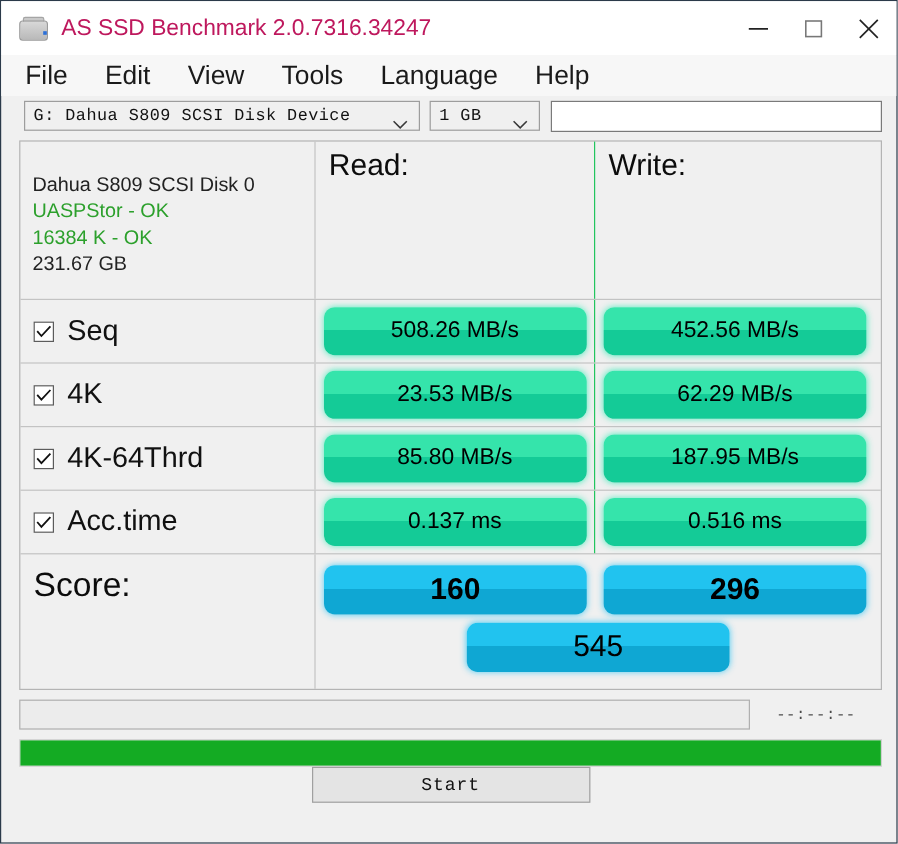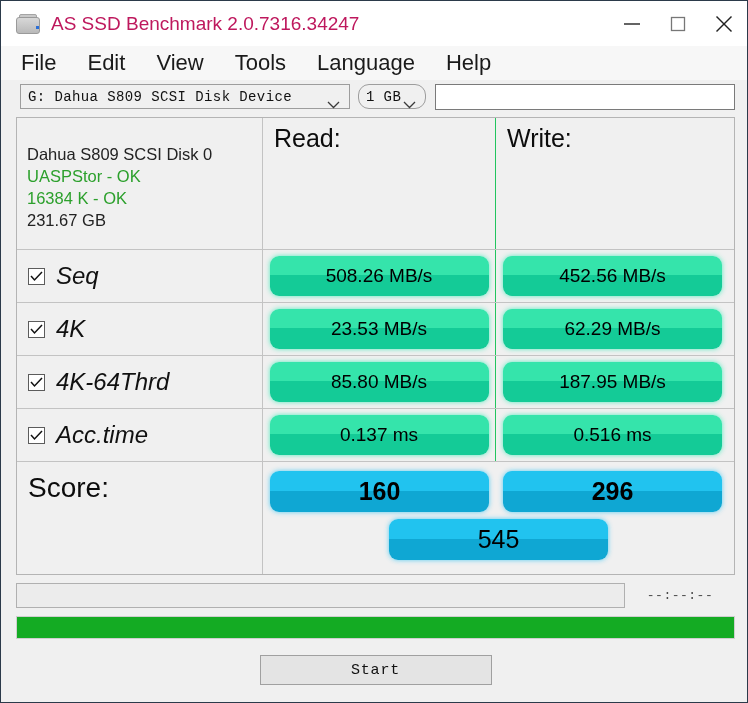--- a/index.html
+++ b/index.html
@@ -123,21 +123,21 @@
     white-space: nowrap;
     letter-spacing: 0.4px;
   }
   .combo .arrow {
     position: absolute;
     right: 9px;
     top: 50%;
     margin-top: -2px;
   }
   .combo-drive { width: 330px; margin-right: 8px; }
-  .combo-size  { width: 68px;  margin-right: 9px; border-radius: 11px; }
+  .combo-size  { width: 92px;  margin-right: 9px; }
   .status-input {
     flex: 1;
     height: 26px;
     background: #ffffff;
     border: 1px solid #7a7a7a;
     box-sizing: border-box;
     font-family: "Liberation Mono", monospace;
     font-size: 13px;
     color: #111;
     padding-left: 5px;
@@ -192,21 +192,21 @@
     justify-content: flex-start;
   }
   .head-title {
     padding: 6px 0 0 11px;
     font-size: 25px;
     color: #0c0c0c;
   }
 
   
   .row-bench { height: 52px; }
-  .row-bench .cell-label { padding-left: 11px; font-style: italic; }
+  .row-bench .cell-label { padding-left: 11px; }
   .chk {
     width: 17px; height: 17px;
     border: 1px solid #5c5c5c;
     background: #ffffff;
     box-sizing: border-box;
     margin-right: 11px;
     flex: none;
     display: flex;
     align-items: center;
     justify-content: center;
@@ -305,21 +305,20 @@
     background: #e8e8e8;
     border: 1px solid #cfcfcf;
     box-sizing: border-box;
     padding: 0;
   }
   .progress-fill {
     height: 100%;
     background: #14ab23;
   }
   .buttons {
-    margin-top: 16px;
     display: flex;
     justify-content: center;
     gap: 55px;
   }
   .btn {
     width: 232px;
     height: 30px;
     box-sizing: border-box;
     display: flex;
     align-items: center;

